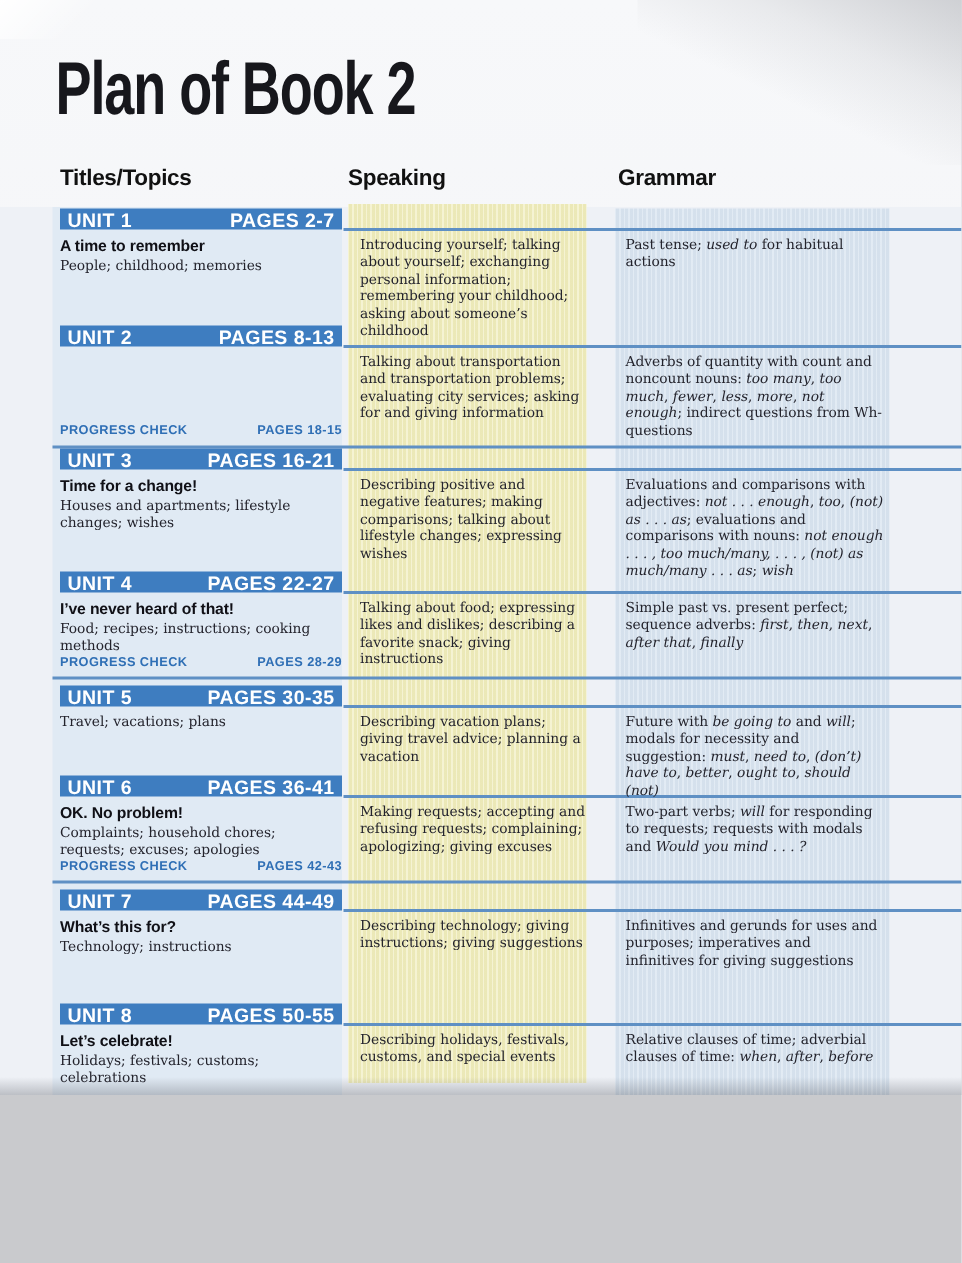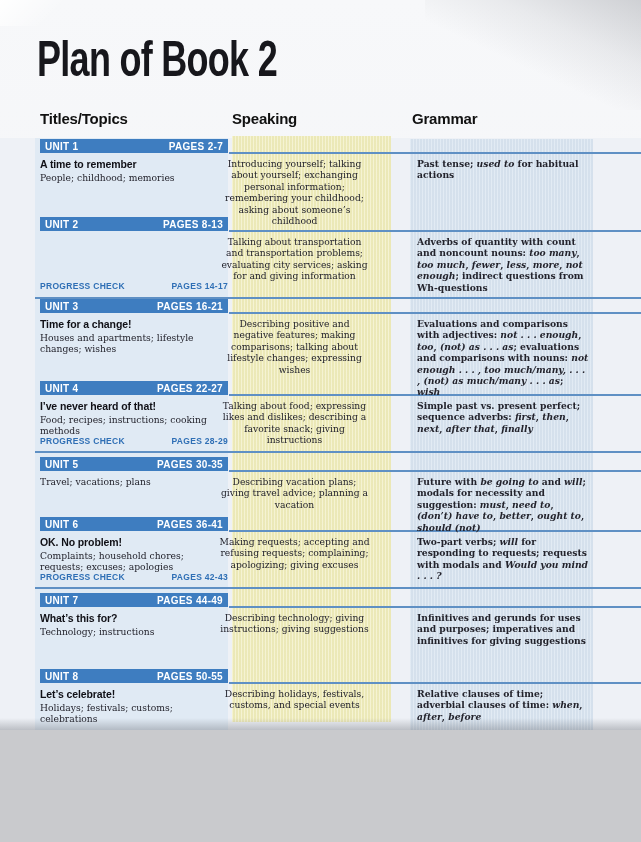--- a/index.html
+++ b/index.html
@@ -37,26 +37,26 @@
 
   .rule{position:absolute;height:1.5px;background:#5f90c4;}
   .rule-bar{left:229px;width:412px;}
   .rule-full{left:35px;width:606px;}
 
   .unit{position:absolute;left:0;width:641px;}
   .bar{
     position:absolute;left:40px;top:0;width:188px;height:14px;background:#3e7dc0;
     display:flex;justify-content:space-between;align-items:center;
     padding:0 5px;box-sizing:border-box;
-    color:#ffffff;font-size:10px;font-weight:bold;letter-spacing:0.3px;
+    color:#ffffff;font-size:13px;font-weight:bold;letter-spacing:0.3px;
   }
   .cell{position:absolute;top:19px;}
   .cell-titles{left:40px;width:184px;}
-  .cell-speaking{left:219px;width:151px;text-align:center;}
-  .cell-grammar{left:417px;width:172px;font-weight:bold;}
+  .cell-speaking{left:240px;width:151px;}
+  .cell-grammar{left:417px;width:172px;}
   .u-title{font-size:10.5px;font-weight:bold;color:#101016;letter-spacing:-0.1px;margin-bottom:2px;}
   .serif{font-family:"DejaVu Serif","Liberation Serif",serif;font-size:9.2px;line-height:11.4px;color:#23232c;}
   .pcheck{
     position:absolute;left:40px;width:188px;display:flex;justify-content:space-between;
     color:#2f6fb5;font-size:8.5px;font-weight:bold;letter-spacing:0.3px;gap:41px;
   }
   .page-number{position:absolute;left:40px;top:798px;font-size:12px;font-weight:bold;color:#2a2a30;}
 </style>
 </head>
 <body>
@@ -108,21 +108,21 @@
         <span>UNIT 2</span>
         <span>PAGES 8-13</span>
       </div>
       <div class="cell cell-titles">
       </div>
       <div class="cell cell-speaking serif">Talking about transportation and transportation problems; evaluating city services; asking for and giving information</div>
       <div class="cell cell-grammar serif">Adverbs of quantity with count and noncount nouns: <i>too many</i>, <i>too much</i>, <i>fewer</i>, <i>less</i>, <i>more</i>, <i>not enough</i>; indirect questions from Wh-questions</div>
     </div>
     <div class="pcheck" style="top:281px">
       <span>PROGRESS CHECK</span>
-      <span>PAGES 14-17</span>
+      <span>PAGES 18-15</span>
     </div>
 
     <div class="unit" style="top:299px">
       <div class="bar">
         <span>UNIT 3</span>
         <span>PAGES 16-21</span>
       </div>
       <div class="cell cell-titles">
         <div class="u-title">Time for a change!</div>
         <div class="serif">Houses and apartments; lifestyle changes; wishes</div>

